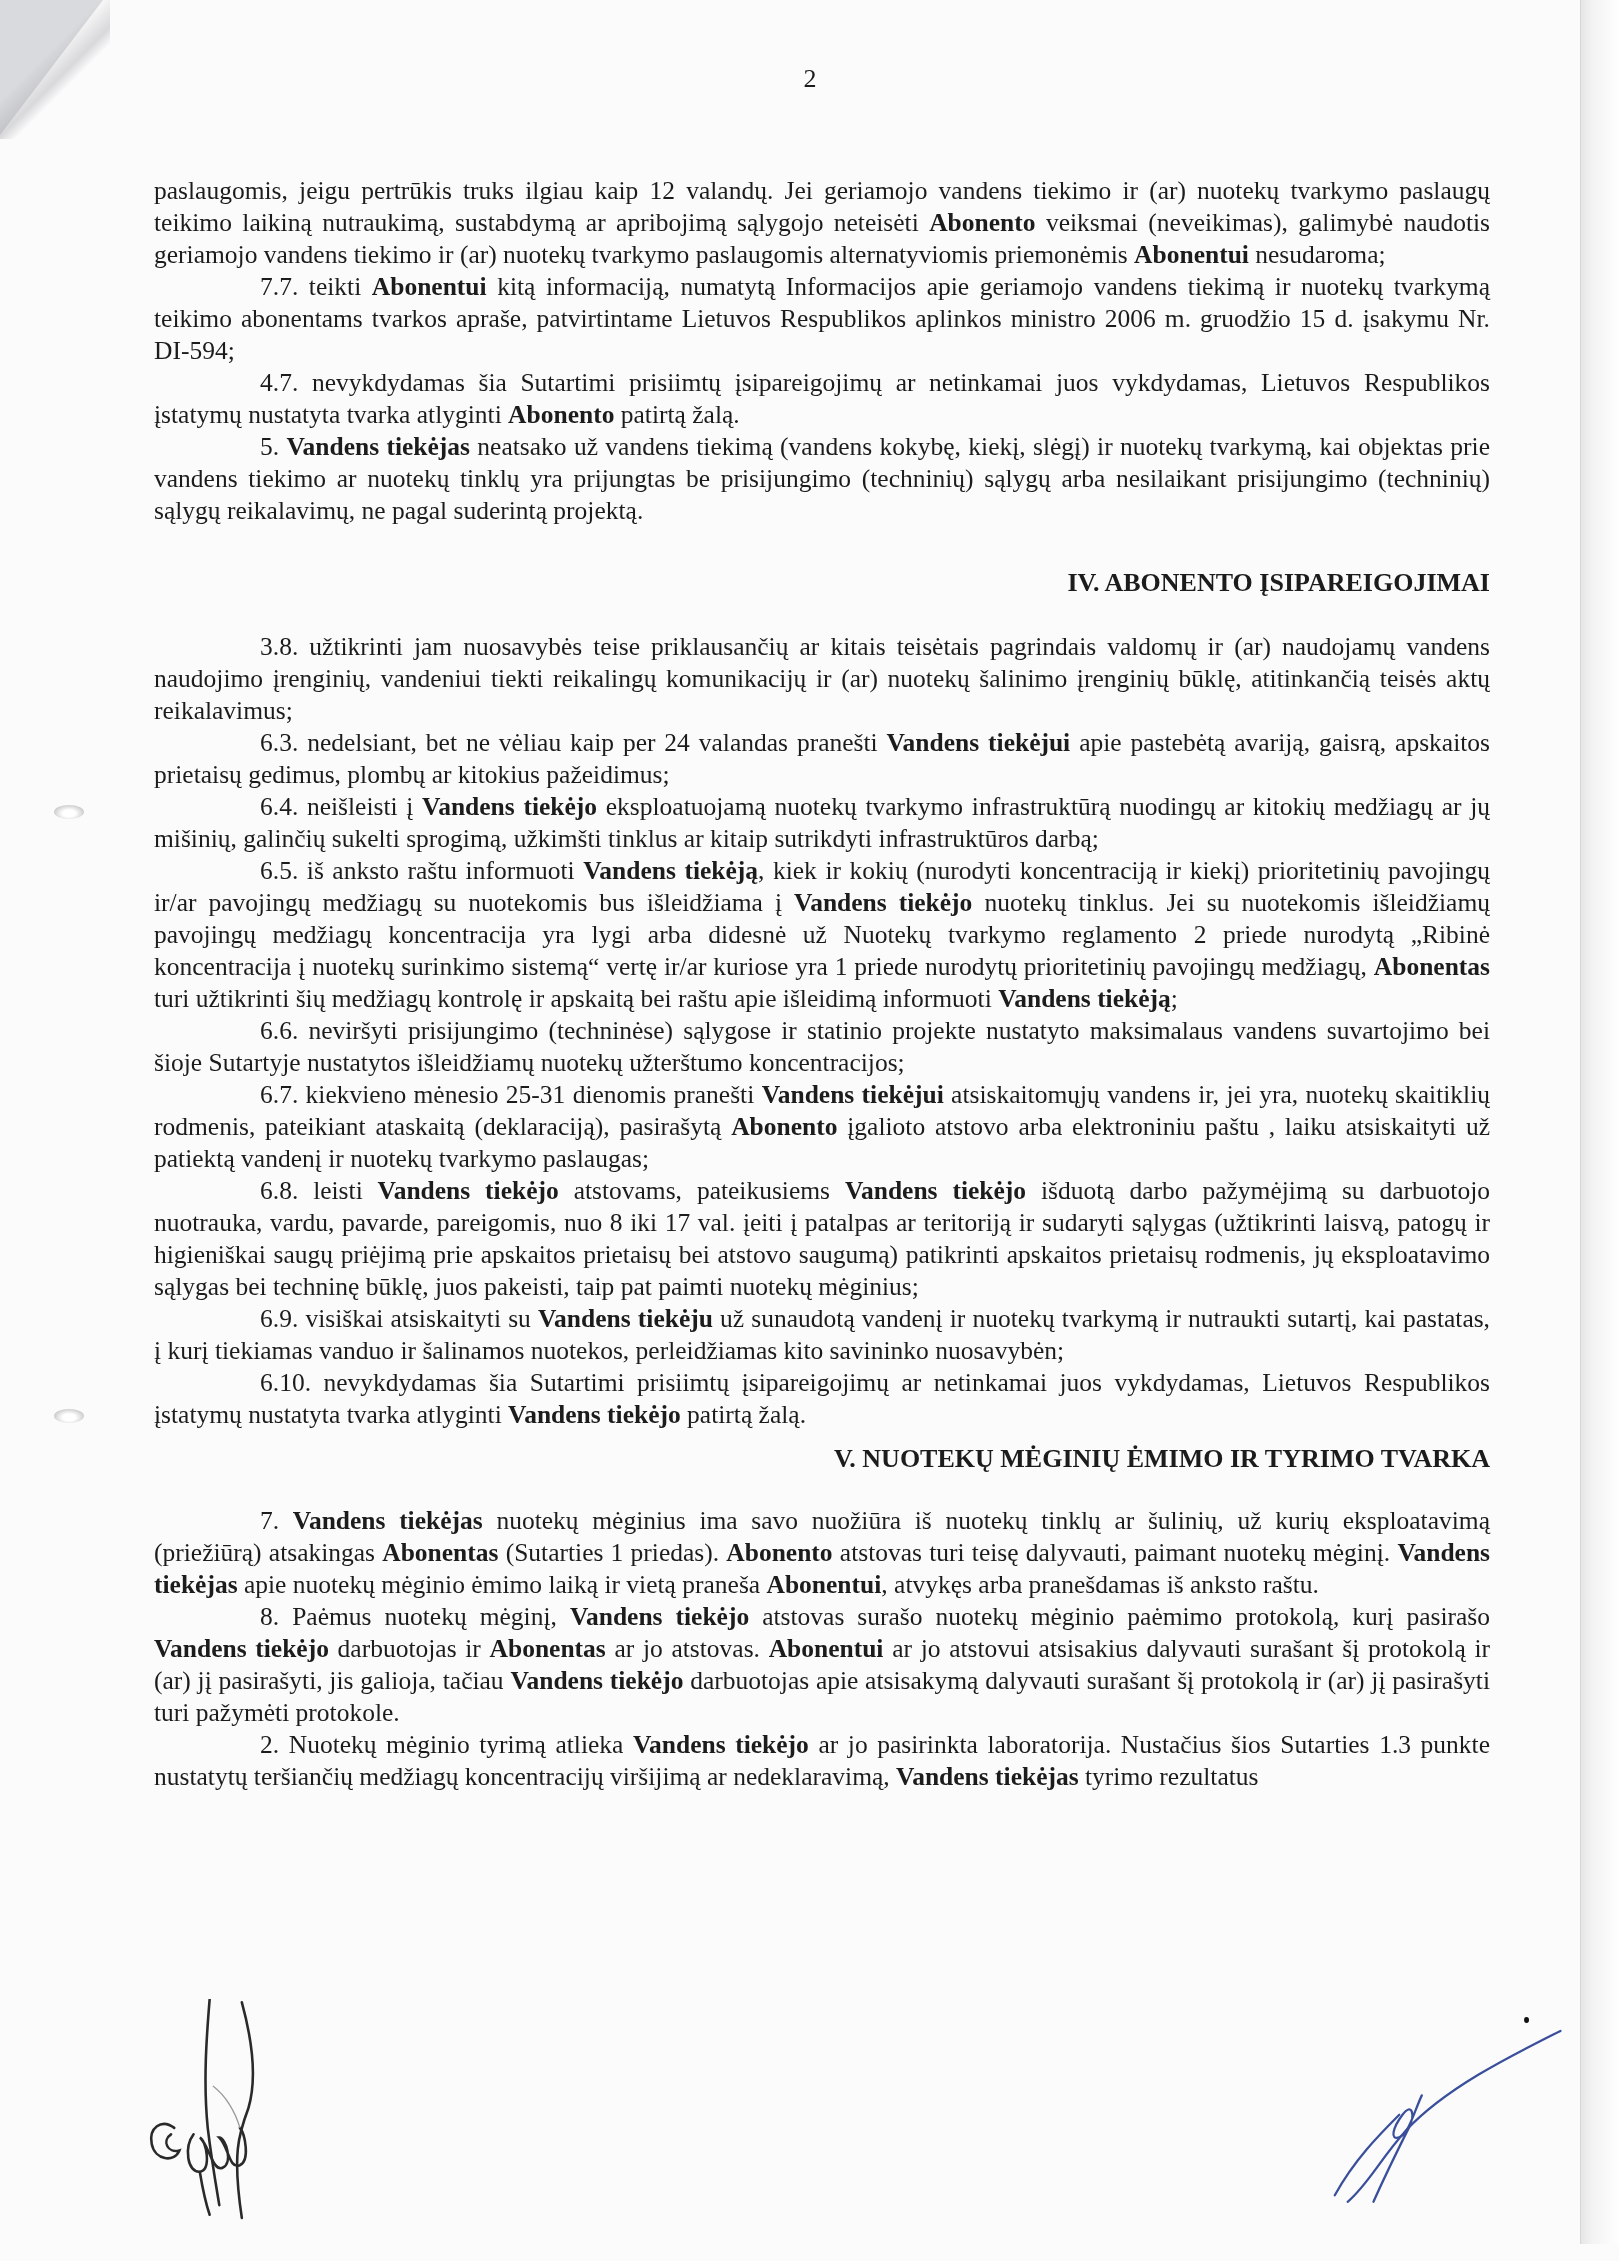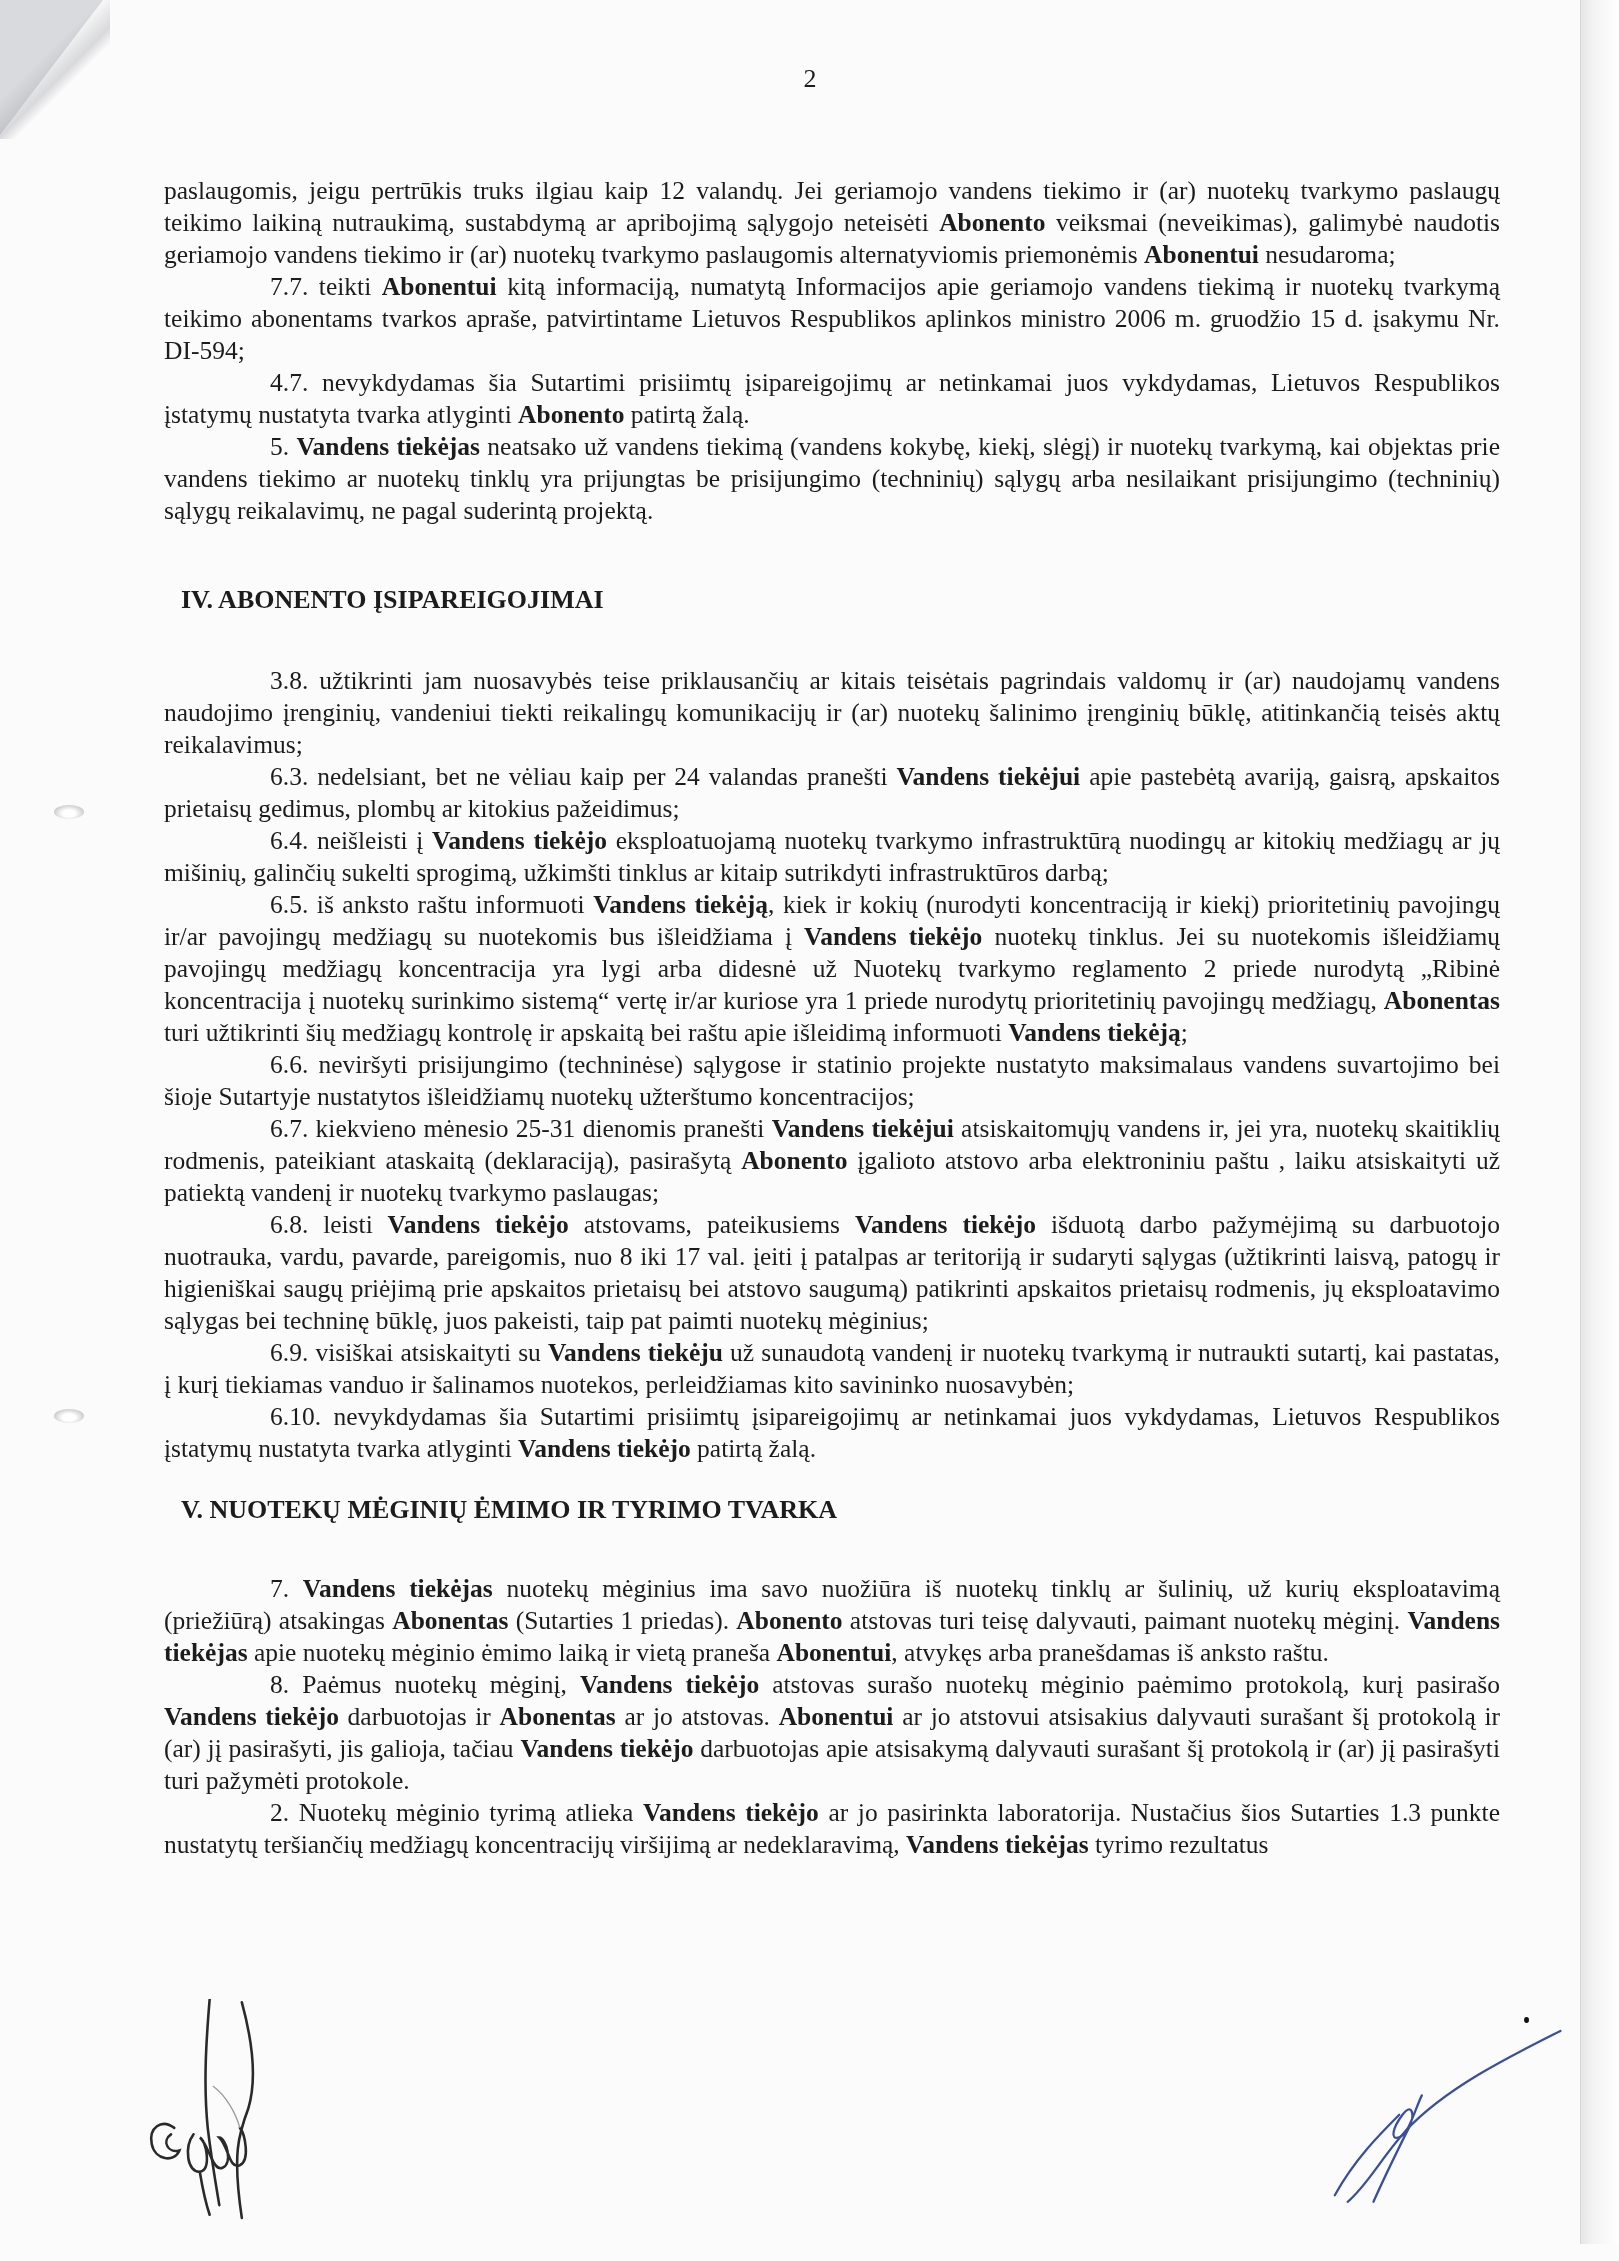--- a/index.html
+++ b/index.html
@@ -25,28 +25,28 @@
   }
   .hole { position: absolute; width: 30px; height: 14px; border-radius: 50%;
     background: radial-gradient(ellipse at 50% 60%, #ffffff 30%, #cfcfcf 70%, #a8a8a8 100%); }
   .hole.h1 { left: 54px; top: 805px; }
   .hole.h2 { left: 54px; top: 1409px; }
   .page-number {
     position: absolute; left: 0; width: 100%; top: 64px; text-align: center;
     font-size: 26px;
   }
   .content {
-    position: absolute; left: 164px; top: 175px; width: 1336px;
+    position: absolute; left: 154px; top: 175px; width: 1336px;
     font-size: 25.5px; line-height: 32px; text-align: justify;
   }
   .content p { margin: 0; }
   .content p.indent { text-indent: 106px; }
   .content b { font-weight: bold; }
   h2.section-title {
-    margin: 17px; font-size: 26px; font-weight: bold; text-align: left;
+    margin: 0; font-size: 26px; font-weight: bold; text-align: right;
     line-height: 32px;
   }
   .gap-before-title { height: 40px; }
   .gap-after-title { height: 32px; }
   .sig-left { position: absolute; left: 97px; top: 1999px; width: 206px; height: 232px; }
   .sig-right { position: absolute; left: 1296px; top: 2018px; width: 271px; height: 187px; }
   .speck { position: absolute; left: 1524px; top: 2017px; width: 5.2px; height: 6.4px; background: #111; border-radius: 50%; }
 </style>
 </head>
 <body>

